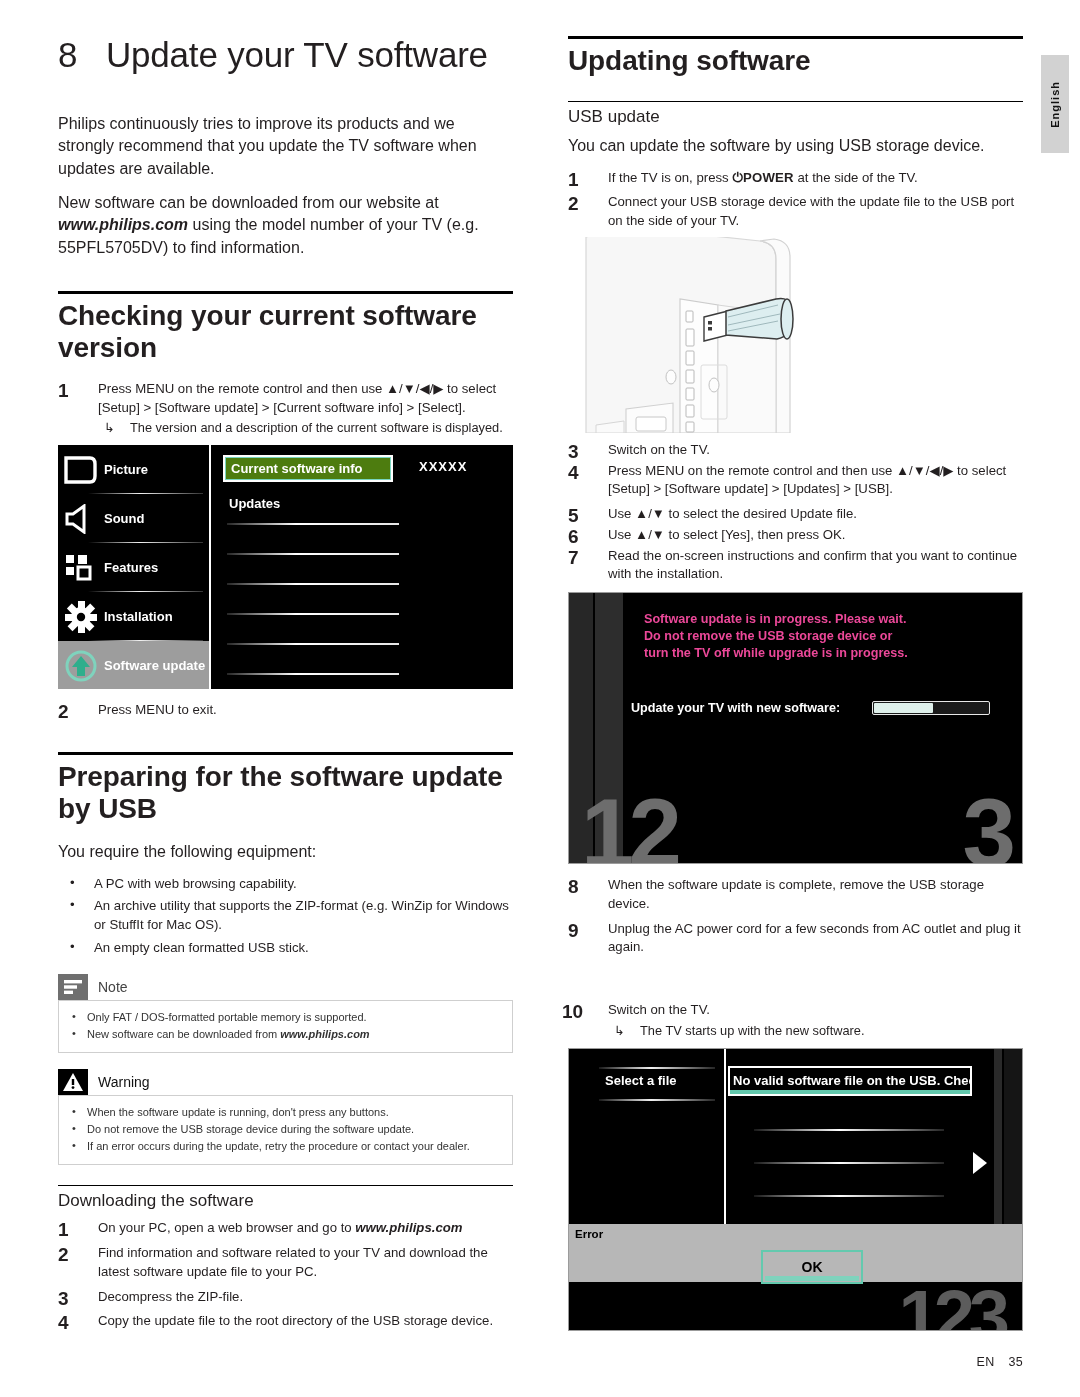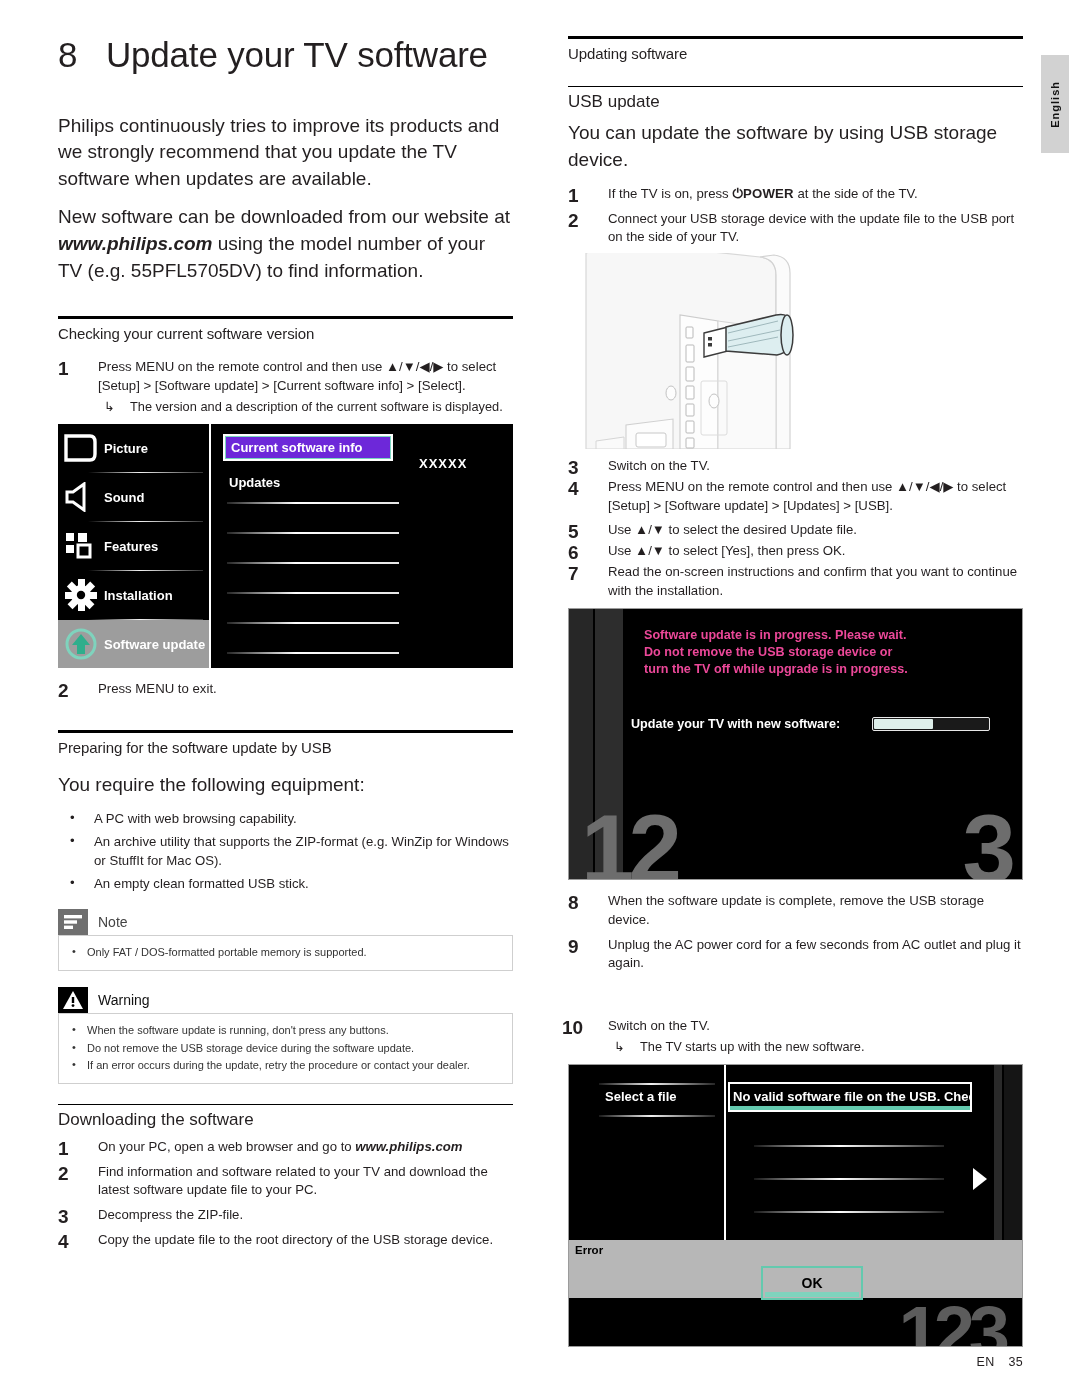--- a/index.html
+++ b/index.html
@@ -72,33 +72,33 @@
   .rule-thick {
     border-top: 3px solid #000;
     margin: 0 0 6px 0;
   }
   .rule-thin {
     border-top: 1px solid #000;
     margin: 0 0 5px 0;
   }
 
   h2.section {
-    font-size: 15px;
-    font-weight: normal;
+    font-size: 28px;
+    font-weight: bold;
     margin: 0 0 16px 0;
     letter-spacing: -0.1px;
   }
   h3.subsection {
     font-size: 17px;
     font-weight: normal;
     margin: 0 0 8px 0;
   }
 
   p.body {
-    font-size: 19px;
+    font-size: 16px;
     line-height: 1.42;
     margin: 0 0 11px 0;
   }
   .bold-italic {
     font-weight: bold;
     font-style: italic;
   }
 
   
   ol.steps {
@@ -224,21 +224,21 @@
     font-size: 13px;
     font-weight: bold;
     display: flex;
     align-items: center;
     padding-left: 6px;
     box-sizing: border-box;
   }
   .osd-item.hl {
     border: 2px solid #ffffff;
     box-shadow: 0 0 0 1px #79d6c0 inset;
-    background: #6d28d9;
+    background: #4d7c0f;
   }
   .osd-line {
     position: absolute;
     left: 14px;
     width: 172px;
     height: 2px;
     background: linear-gradient(to right, rgba(255,255,255,0.15) 0%, rgba(255,255,255,1) 40%, rgba(255,255,255,0.9) 100%);
   }
   .osd-value {
     position: absolute;
@@ -621,21 +621,21 @@
         </div>
         <div class="osd-item" style="top:45px;">
           <span>Updates</span>
         </div>
         <div class="osd-line" style="top:78px;"></div>
         <div class="osd-line" style="top:108px;"></div>
         <div class="osd-line" style="top:138px;"></div>
         <div class="osd-line" style="top:168px;"></div>
         <div class="osd-line" style="top:198px;"></div>
         <div class="osd-line" style="top:228px;"></div>
-        <div class="osd-value" style="left:206px; top:32px;">XXXXX</div>
+        <div class="osd-value" style="left:206px; top:14px;">XXXXX</div>
       </div>
     </div>
 
     <ol class="steps">
       <li>
         <span class="sn">2</span>
         <span>Press MENU to exit.</span>
       </li>
     </ol>
 
@@ -657,20 +657,21 @@
             <rect x="1" y="1" width="18" height="3.4" fill="#fff"></rect>
             <rect x="1" y="6.3" width="13" height="3.4" fill="#fff"></rect>
             <rect x="1" y="11.6" width="9" height="3.4" fill="#fff"></rect>
           </svg>
         </span>
         <span class="ttl">Note</span>
       </div>
       <div class="callout-body">
         <ul>
           <li>Only FAT / DOS-formatted portable memory is supported.</li>
+          <li><span>New software can be downloaded from </span><span class="bold-italic">www.philips.com</span></li>
         </ul>
       </div>
     </div>
 
     <div class="callout">
       <div class="callout-head warn">
         <span class="badge">
           <svg width="22" height="20" viewBox="0 0 22 20">
             <path d="M11 1 L21 19 H1 Z" fill="#fff"></path>
             <rect x="9.8" y="7" width="2.4" height="6" fill="#000"></rect>

